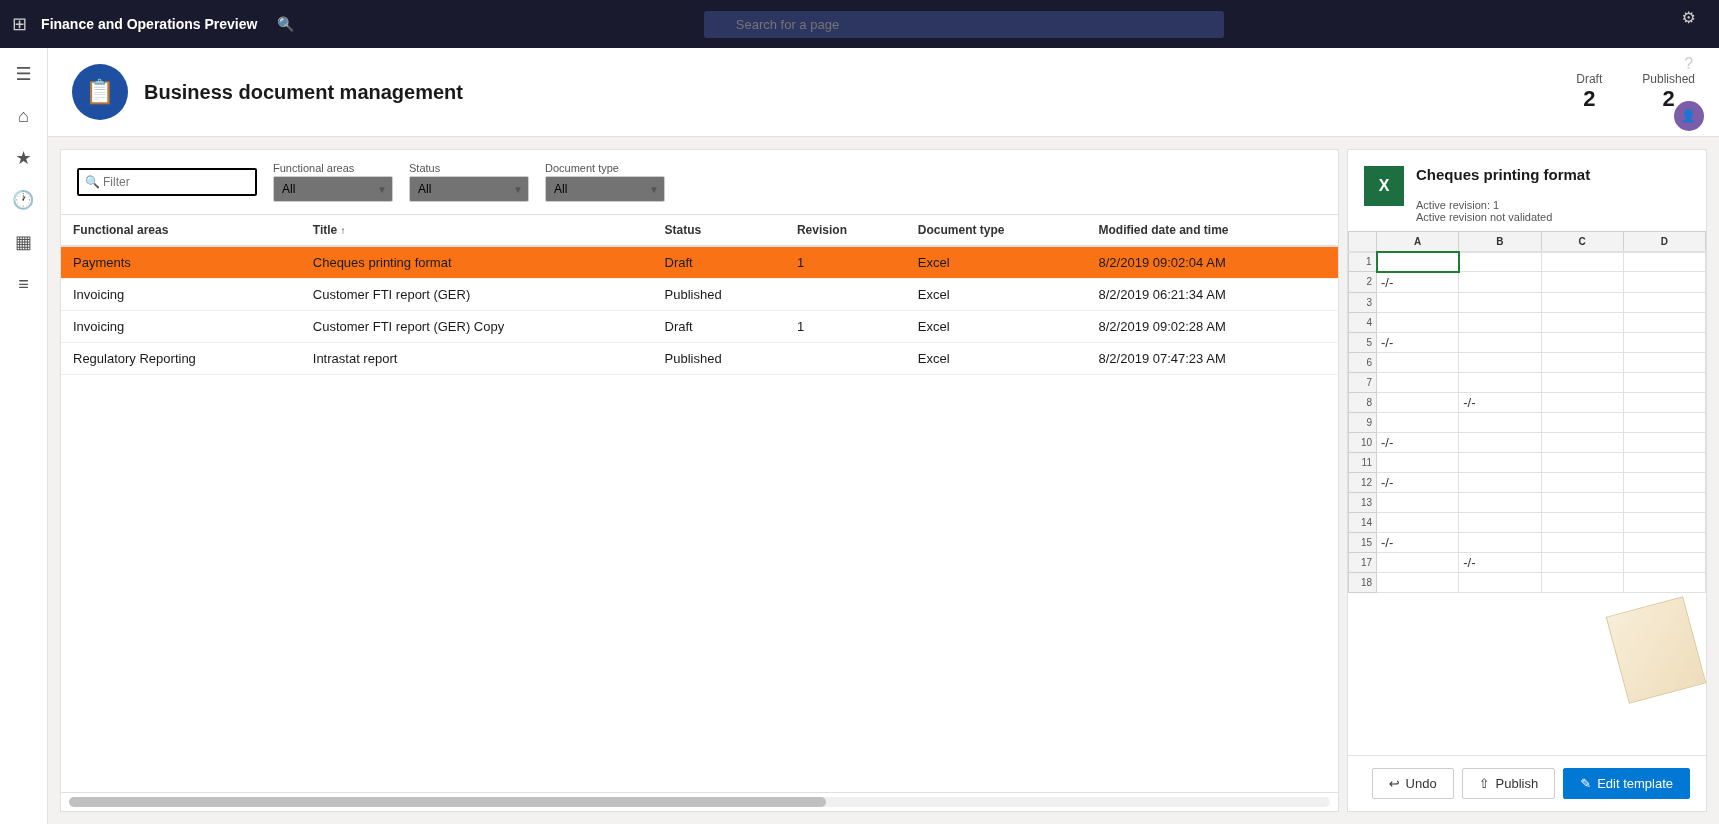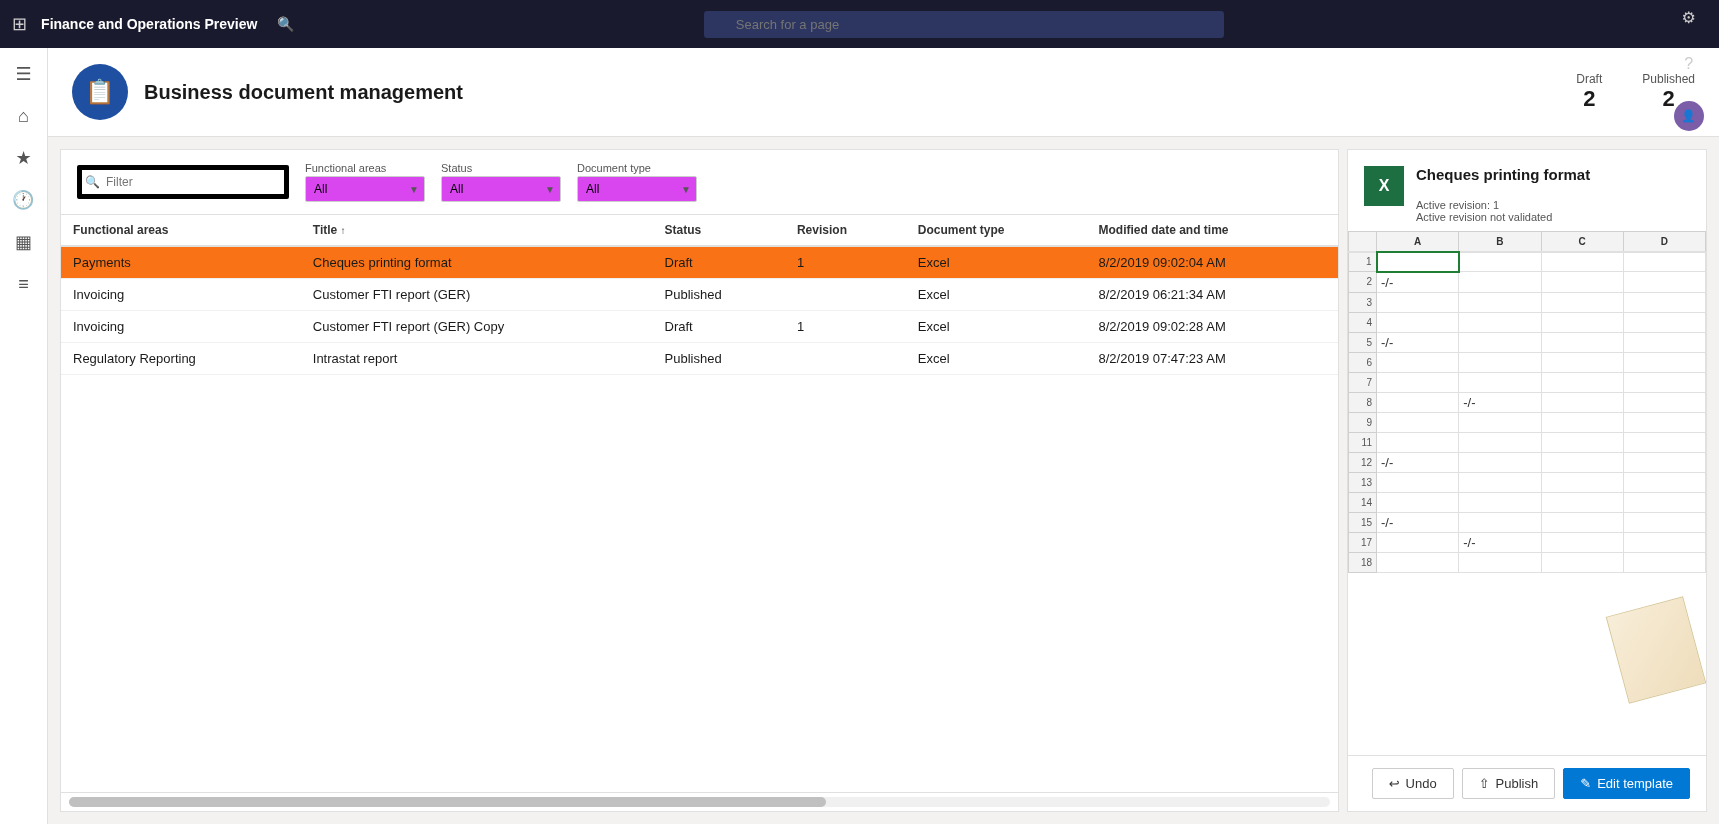--- a/index.html
+++ b/index.html
@@ -120,28 +120,28 @@
       align-items: center;
       gap: 16px;
       border-bottom: 1px solid #e0e0e0;
       flex-shrink: 0;
     }
     .filter-input-wrap { position: relative; }
     .filter-input-wrap .fi-icon {
       position: absolute; left: 8px; top: 50%; transform: translateY(-50%); color: #888; font-size: 12px;
     }
     .filter-input {
-      border: 5px solid #000000; border-radius: 2px; padding: 5px 4px 5px 24px;
-      font-size: 12px; width: 212px; outline: none;
+      border: 2px solid #000000; border-radius: 2px; padding: 5px 4px 5px 24px;
+      font-size: 12px; width: 180px; outline: none;
     }
     .filter-group { display: flex; flex-direction: column; gap: 2px; }
     .filter-label { font-size: 11px; color: #555; }
     .filter-select {
       border: 1px solid #ccc; border-radius: 2px; padding: 5px 24px 5px 8px;
-      font-size: 12px; appearance: none; background: #d946ef; cursor: pointer; min-width: 120px;
+      font-size: 12px; appearance: none; background: #737373; cursor: pointer; min-width: 120px;
       background-image: none; position: relative;
     }
     .select-wrap { position: relative; display: inline-block; }
     .select-wrap .chevron {
       position: absolute; right: 6px; top: 50%; transform: translateY(-50%); color: #555; font-size: 10px; pointer-events: none;
     }
 
     
     .table-container { flex: 1; overflow-y: auto; overflow-x: auto; }
     table { width: 100%; border-collapse: collapse; }
@@ -465,20 +465,27 @@
                     <td></td>
                   </tr>
                   <tr>
                     <td class="row-num">9</td>
                     <td></td>
                     <td></td>
                     <td></td>
                     <td></td>
                   </tr>
                   <tr>
+                    <td class="row-num">10</td>
+                    <td>-/-</td>
+                    <td></td>
+                    <td></td>
+                    <td></td>
+                  </tr>
+                  <tr>
                     <td class="row-num">11</td>
                     <td></td>
                     <td></td>
                     <td></td>
                     <td></td>
                   </tr>
                   <tr>
                     <td class="row-num">12</td>
                     <td>-/-</td>
                     <td></td>

